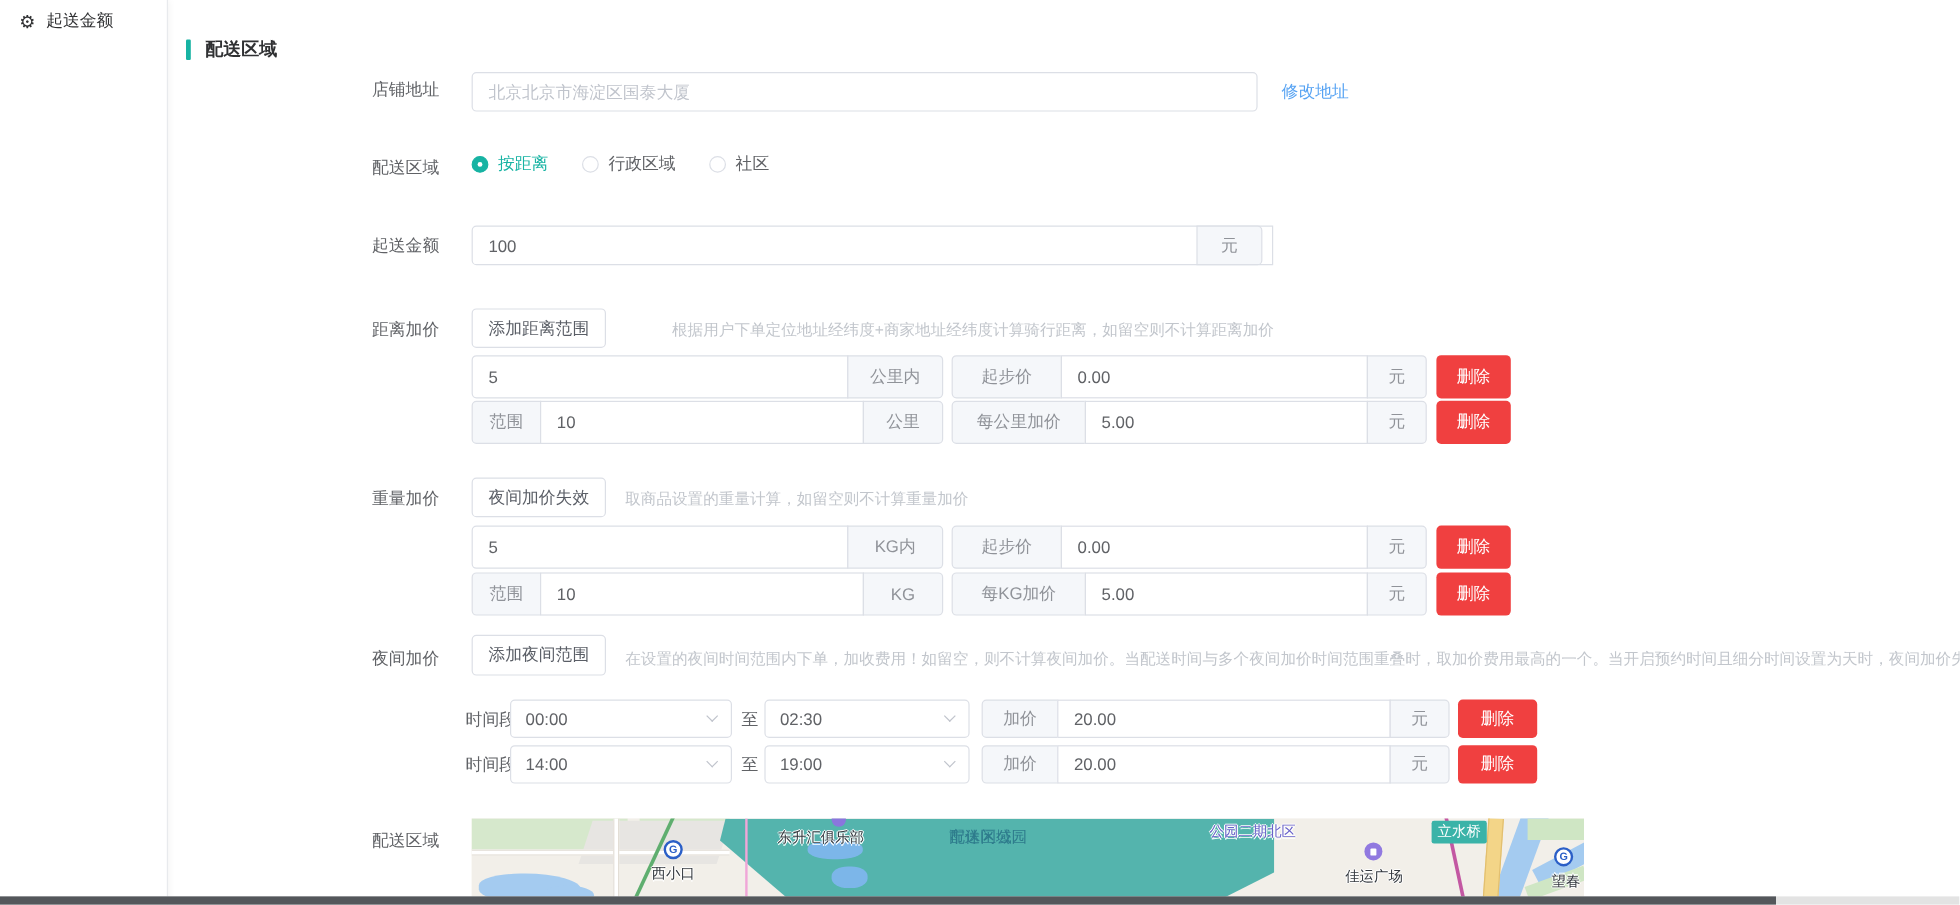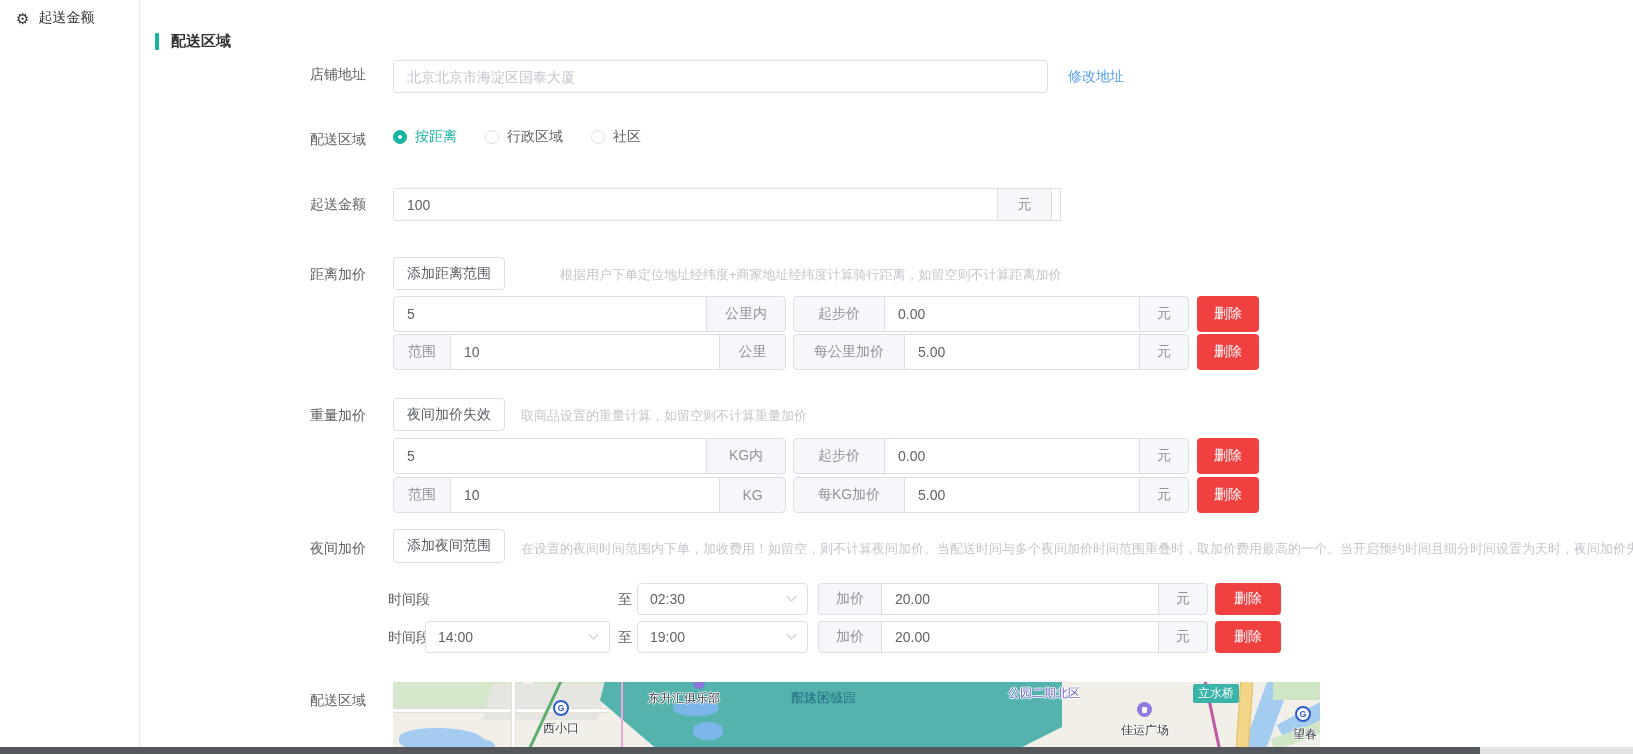--- a/index.html
+++ b/index.html
@@ -144,20 +144,24 @@
   <div class="seg" style="left:652px;top:477px;width:112px;height:36px;border-radius:4px 0 0 4px;">每KG加价</div>
   <input class="inp" style="left: 763px; top: 477px; width: 236px; height: 36px; border-radius: 0px;" value="5.00">
   <div class="seg" style="left:998px;top:477px;width:50px;height:36px;border-radius:0 4px 4px 0;">元</div>
   <button class="btn-del" style="left:1056px;top:477px;width:62px;height:36px;">删除</button>
 
   <span class="lbl" style="top:540px;">夜间加价</span>
   <button class="btn-add" style="left:252px;top:529px;width:112px;height:34px;">添加夜间范围</button>
   <span class="hint" style="left:380px;top:540px;">在设置的夜间时间范围内下单，加收费用！如留空，则不计算夜间加价。当配送时间与多个夜间加价时间范围重叠时，取加价费用最高的一个。当开启预约时间且细分时间设置为天时，夜间加价失效。</span>
 
   <span class="word" style="left:247px;top:591px;">时间段</span>
+  <div class="select" style="left:284px;top:583px;width:185px;height:32px;">
+    <span>00:00</span>
+    <span class="caret"></span>
+  </div>
   <span class="word" style="left:477px;top:591px;">至</span>
   <div class="select" style="left:496px;top:583px;width:171px;height:32px;">
     <span>02:30</span>
     <span class="caret"></span>
   </div>
   <div class="seg" style="left:677px;top:583px;width:64px;height:32px;border-radius:4px 0 0 4px;">加价</div>
   <input class="inp" style="left: 740px; top: 583px; width: 278px; height: 32px; border-radius: 0px;" value="20.00">
   <div class="seg" style="left:1017px;top:583px;width:50px;height:32px;border-radius:0 4px 4px 0;">元</div>
   <button class="btn-del" style="left:1074px;top:583px;width:66px;height:32px;">删除</button>
 

